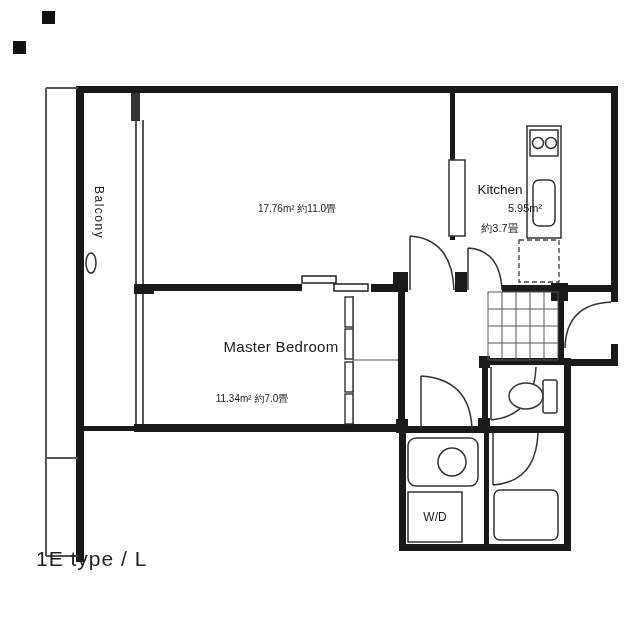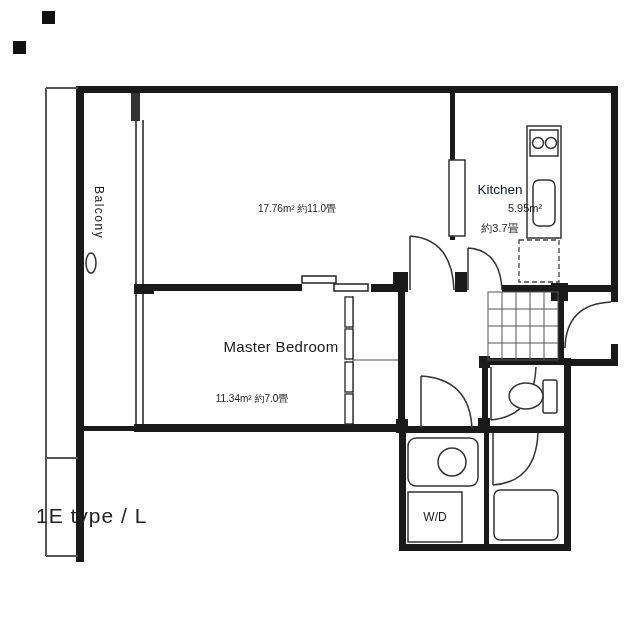--- a/index.html
+++ b/index.html
@@ -9,21 +9,21 @@
   }
   .plan-svg{position:absolute;left:0;top:0;}
   .label{position:absolute;white-space:nowrap;}
   .center{transform:translateX(-50%);}
   .room-name{font-size:15px;letter-spacing:.3px;color:#1a1a1a;}
   .room-area{font-size:10px;color:#1a1a1a;}
   .kitchen-name{font-size:13.5px;color:#0f172a;}
   .kitchen-sub{font-size:11px;color:#1a1a1a;}
   .balcony-label{writing-mode:vertical-rl;font-size:12px;letter-spacing:1.5px;color:#1a1a1a;}
   .wd-label{font-size:12px;color:#1a1a1a;}
-  .plan-title{font-size:21px;letter-spacing:1px;color:#222;}
+  .plan-title{font-size:21px;letter-spacing:1px;color:#222;margin-top:43px;}
 </style>
 </head>
 <body>
 
 <div class="canvas">
 
   <svg class="plan-svg" width="640" height="640" viewBox="0 0 640 640">
 
     <g fill="#111">
       <rect x="42" y="11" width="13" height="13"></rect>

